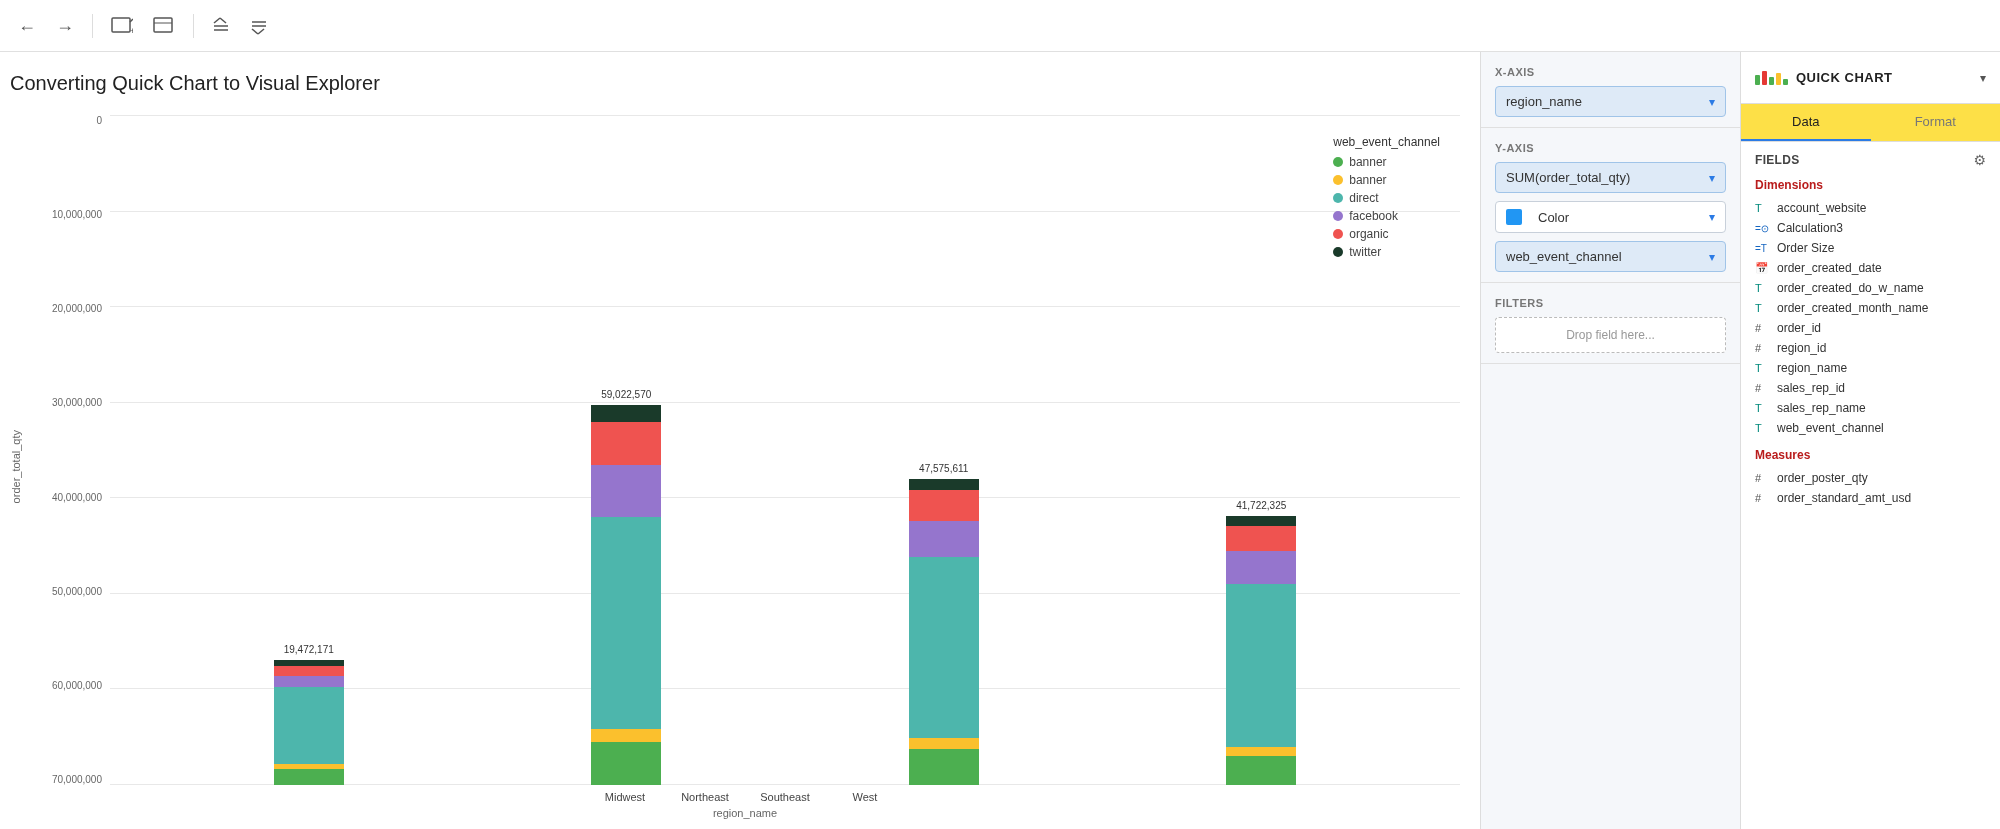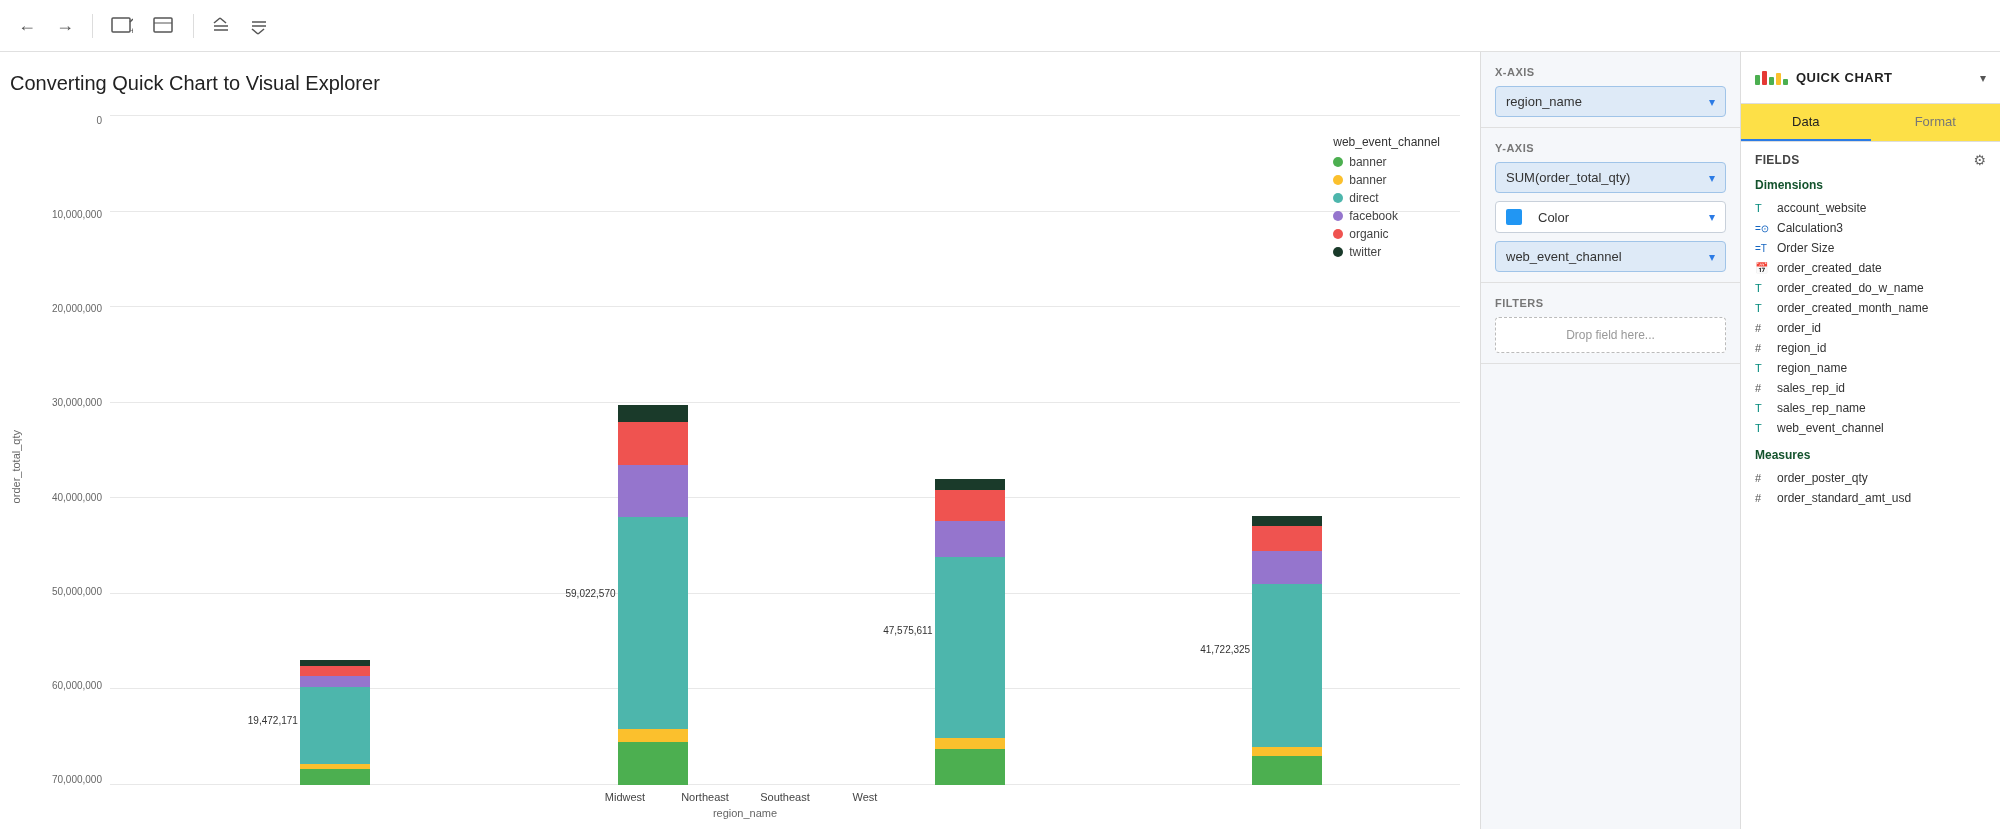--- a/index.html
+++ b/index.html
@@ -55,21 +55,21 @@
     .grid-lines {
       position: absolute; top: 0; left: 0; right: 0; bottom: 0;
       display: flex; flex-direction: column-reverse; justify-content: space-between;
     }
     .grid-line { border-top: 1px solid #e8e8e8; width: 100%; }
     .bars-row {
       position: absolute; bottom: 0; left: 0; right: 0; top: 0;
       display: flex; align-items: flex-end; justify-content: space-around;
       padding: 0 40px;
     }
-    .bar-group { display: flex; flex-direction: row; align-items: center; gap: 2px; }
+    .bar-group { display: flex; flex-direction: column; align-items: center; gap: 2px; }
     .bar-label-top { font-size: 10px; color: #333; margin-bottom: 3px; }
     .bar-stack { display: flex; flex-direction: column-reverse; width: 70px; }
     .bar-segment { width: 100%; }
     .x-axis-labels {
       display: flex; justify-content: center; padding: 6px 40px 0;
     }
     .x-tick { font-size: 11px; color: #444; text-align: center; width: 80px; }
     .x-axis-title {
       text-align: center; font-size: 11px; color: #666; margin-top: 4px;
     }
@@ -140,21 +140,21 @@
     }
     .tab.active { color: #222; border-bottom: 2px solid #2b7be5; font-weight: 500; }
 
     .fields-body { flex: 1; overflow-y: auto; padding: 10px 14px; }
     .fields-header {
       display: flex; align-items: center; justify-content: space-between;
       margin-bottom: 10px;
     }
     .fields-title { font-size: 12px; font-weight: 700; color: #444; letter-spacing: 0.3px; text-transform: uppercase; }
     .fields-settings-icon { font-size: 14px; color: #666; cursor: pointer; }
-    .section-header { font-size: 12px; font-weight: 600; color: #14532d; margin: 10px 0 6px; }
+    .section-header { font-size: 12px; font-weight: 600; color: #b91c1c; margin: 10px 0 6px; }
     .field-item {
       display: flex; align-items: center; gap: 6px; padding: 3px 0;
       font-size: 12px; color: #333; cursor: pointer;
     }
     .field-icon { font-size: 11px; color: #888; width: 16px; flex-shrink: 0; }
     .field-icon.teal { color: #00897b; }
     .field-icon.blue { color: #1565c0; }
     .field-icon.orange { color: #e65100; }
     .field-icon.hash { color: #555; }
     .measures-section { margin-top: 8px; }

